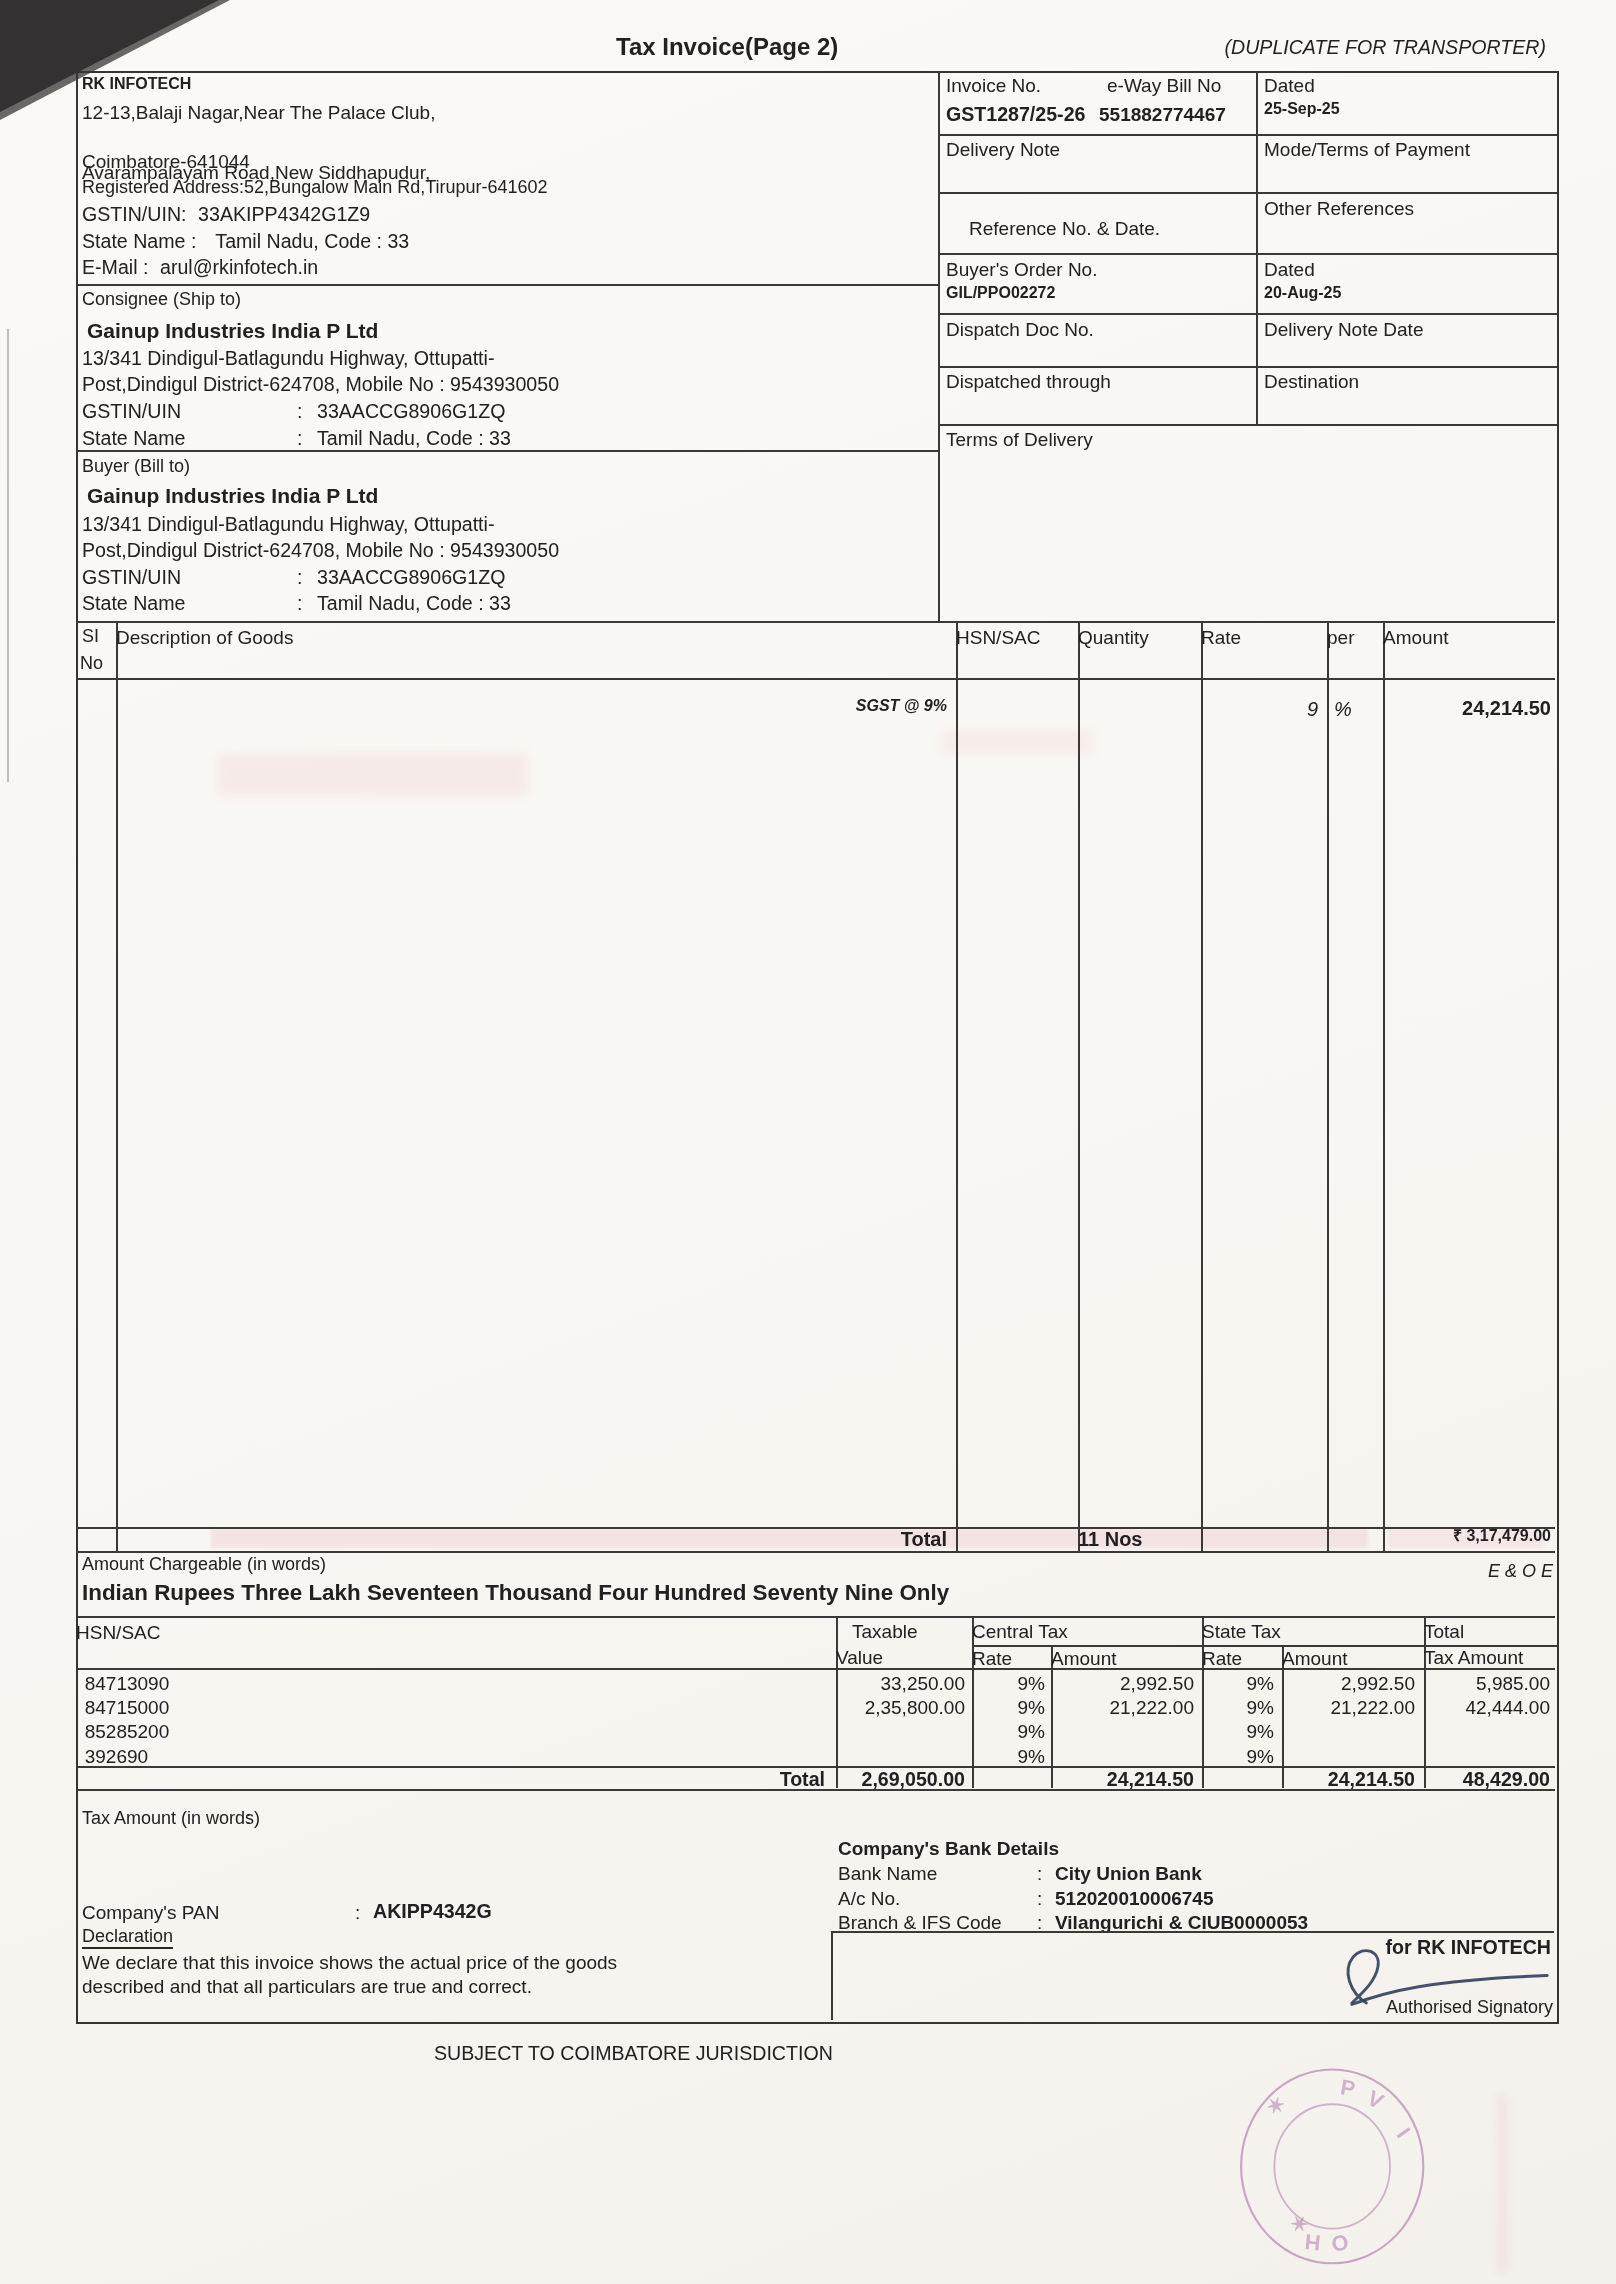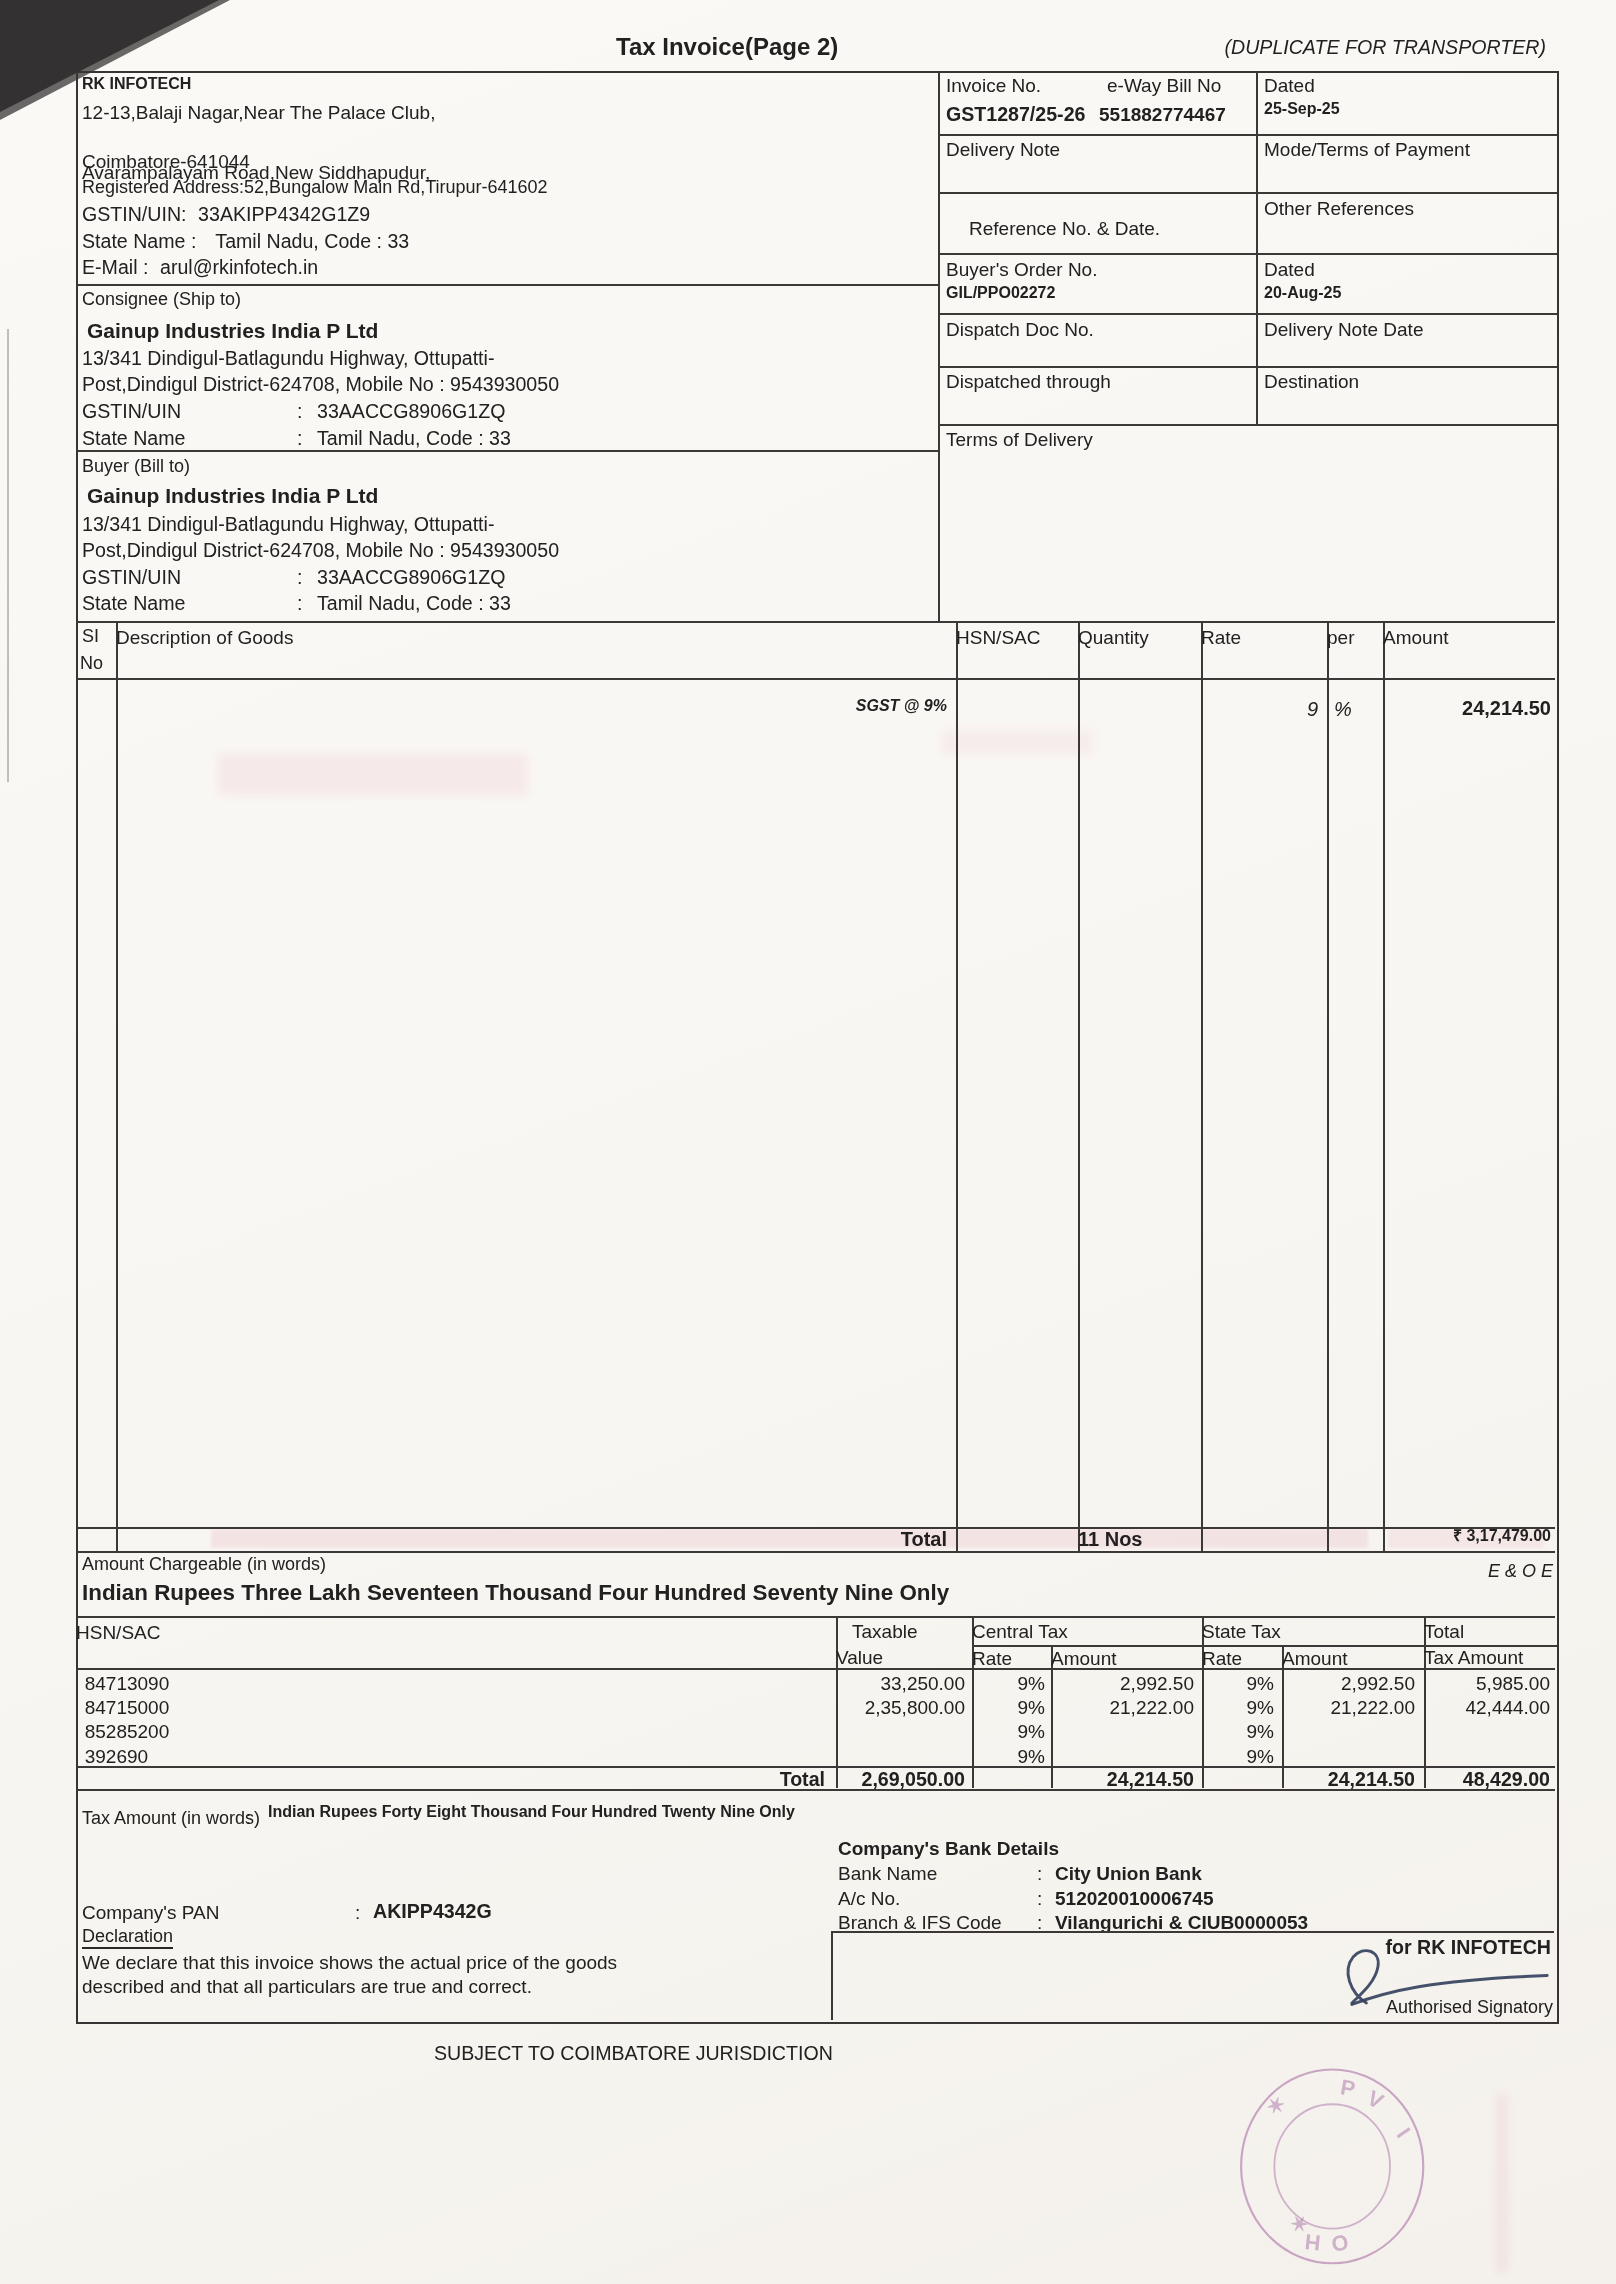--- a/index.html
+++ b/index.html
@@ -192,21 +192,20 @@
   <div style="position:absolute;left:76px;top:1768px;width:1481px;height:23px;">
     <span class="t s27 b r" style="left:608px;top:0;width:141px;">Total</span>
     <span class="t s27 b r" style="left:688px;top:0;width:201px;">2,69,050.00</span>
     <span class="t s27 b r" style="left:970px;top:0;width:148px;">24,214.50</span>
     <span class="t s27 b r" style="left:1198px;top:0;width:141px;">24,214.50</span>
     <span class="t s27 b r" style="left:1329px;top:0;width:145px;">48,429.00</span>
   </div>
 
   <div class="t s25" style="left:82px;top:1808px;">Tax Amount (in words)</div>
   <div class="t s25" style="left:246px;top:1808px;">:</div>
-  <div class="t s30 b" style="left:268px;top:1803px;">Indian Rupees Forty Eight Thousand Four Hundred Twenty Nine Only</div>
 
   <div class="t b" style="left:838px;top:1838px;">Company's Bank Details</div>
   <div class="t" style="left:838px;top:1863px;">Bank Name</div>
   <div class="t" style="left:1037px;top:1863px;">:</div>
   <div class="t b" style="left:1055px;top:1863px;">City Union Bank</div>
   <div class="t" style="left:838px;top:1888px;">A/c No.</div>
   <div class="t" style="left:1037px;top:1888px;">:</div>
   <div class="t b" style="left:1055px;top:1888px;">512020010006745</div>
   <div class="t" style="left:838px;top:1912px;">Branch &amp; IFS Code</div>
   <div class="t" style="left:1037px;top:1912px;">:</div>

